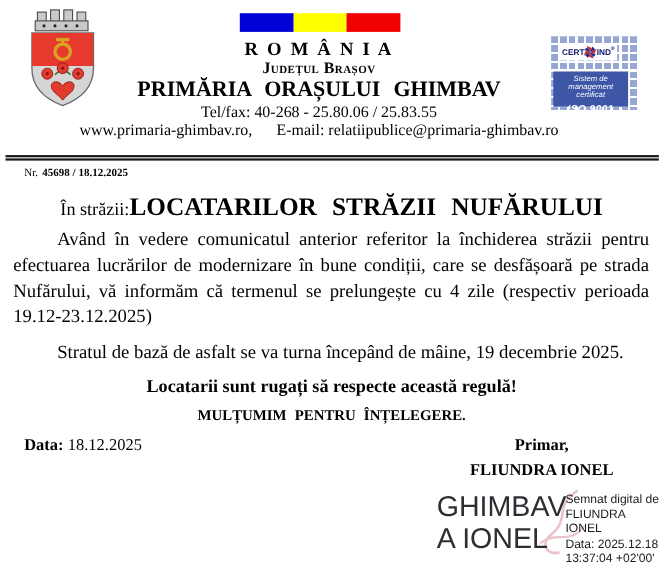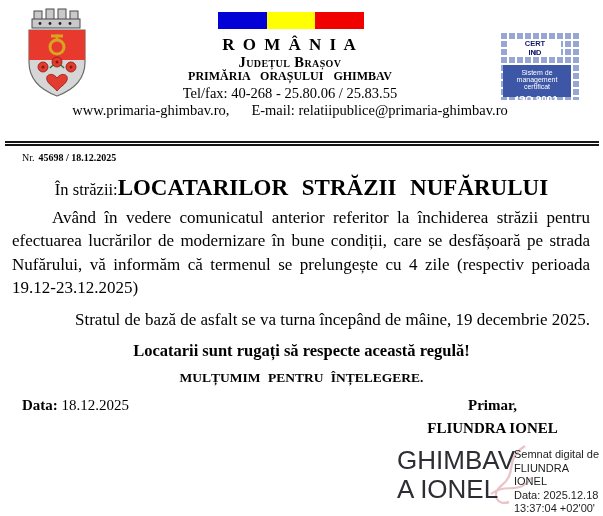--- a/index.html
+++ b/index.html
@@ -10,52 +10,52 @@
   .coat{position:absolute;left:20px;top:6px;width:76px;height:94px;}
 
   
   .flag{position:absolute;left:218px;top:12px;width:146px;height:17px;display:flex;}
   .flag div{flex:1;}
 
   
   .hdr{position:absolute;left:40px;top:35px;width:500px;text-align:center;line-height:1.12;}
   .h-country{font-weight:bold;font-size:17px;letter-spacing:2px;}
   .h-county{font-weight:bold;font-size:14.5px;font-variant:small-caps;letter-spacing:.4px;}
-  .h-inst{font-weight:bold;font-size:12px;word-spacing:7px;}
+  .h-inst{font-weight:bold;font-size:20px;word-spacing:7px;}
   .h-addr,.h-tel,.h-web{font-size:14.5px;margin-top:1px;}
   .h-web .email{margin-left:22px;}
 
   
   .badge{position:absolute;left:501px;top:33px;width:79px;height:67px;
          background-color:#98a6d4;
          background-image:repeating-linear-gradient(to right,transparent 0 6px,#fff 6px 8px),
                           repeating-linear-gradient(to bottom,transparent 0 6px,#fff 6px 8px);}
   .badge-label{position:absolute;top:7px;left:8px;width:52px;height:15px;background:#fff;
                display:flex;align-items:center;justify-content:center;
                font-family:"Liberation Sans","DejaVu Sans",sans-serif;font-weight:bold;
-               font-size:7.5px;color:#10156e;flex-direction:column;}
+               font-size:7.5px;color:#10156e;}
   .badge-label .reg{font-size:5px;vertical-align:top;margin-top:-7px;}
   .badge-box{position:absolute;left:2px;right:9px;top:32px;bottom:3px;background:#3d56a6;
              color:#fff;text-align:center;font-family:"Liberation Sans","DejaVu Sans",sans-serif;}
   .badge-box .bl1{font-size:7px;margin-top:4px;}
   .badge-box .bl2{font-size:7px;}
   .badge-box .iso{font-size:9px;font-weight:bold;margin-top:4px;letter-spacing:.5px;}
 
   
   .divider{position:absolute;left:5px;right:4px;top:141px;height:0;border-bottom:5px double #161616;}
 
   
   .nr-line{position:absolute;left:22px;top:152px;font-size:10px;}
   .nr-line b{margin-left:4px;}
   .attn{position:absolute;left:0;top:175px;width:100%;text-align:center;font-size:16.5px;}
   .attn b{font-size:23px;word-spacing:8px;margin-left:0;}
   .bodytext{position:absolute;left:8px;right:9px;top:202px;font-size:17px;line-height:23.3px;}
   .bodytext p{margin:4px;text-indent:40px;}
   .bodytext .p1{text-align:justify;}
-  .bodytext .p2{margin-top:9px;text-align:right;}
+  .bodytext .p2{margin-top:9px;text-align:left;}
   .notice{position:absolute;left:0;top:341px;width:100%;text-align:center;font-weight:bold;font-size:16.5px;}
   .thanks{position:absolute;left:0;top:370px;width:100%;text-align:center;font-weight:bold;
           font-size:13.5px;word-spacing:4px;}
 
   
   .date-line{position:absolute;left:22px;top:397px;font-size:15px;}
   .date-line .lbl{font-weight:bold;}
   .primar{position:absolute;left:385px;top:397px;width:215px;text-align:center;
           font-weight:bold;font-size:15px;}
   .signer{position:absolute;left:385px;top:420px;width:215px;text-align:center;
@@ -136,21 +136,21 @@
         <g fill="#1b2a8f">
           <path d="M10 10 L13 2 L17 6 Z"></path>
           <path d="M10 10 L18 13 L14 17 Z"></path>
           <path d="M10 10 L7 18 L3 14 Z"></path>
           <path d="M10 10 L2 7 L6 3 Z"></path>
         </g>
       </svg>
       <span>IND</span>
       <span class="reg">®</span>
     </div>
-    <div class="badge-box" style="background: rgb(61, 86, 166);">
+    <div class="badge-box" style="background: rgb(61, 86, 166); font-style: italic;">
       <div class="bl1">Sistem de management</div>
       <div class="bl2">certificat</div>
       <div class="iso">ISO 9001</div>
     </div>
   </div>
 
   <div class="divider"></div>
 
   <div class="nr-line">
     <span>Nr.</span><b>45698 / 18.12.2025</b>

